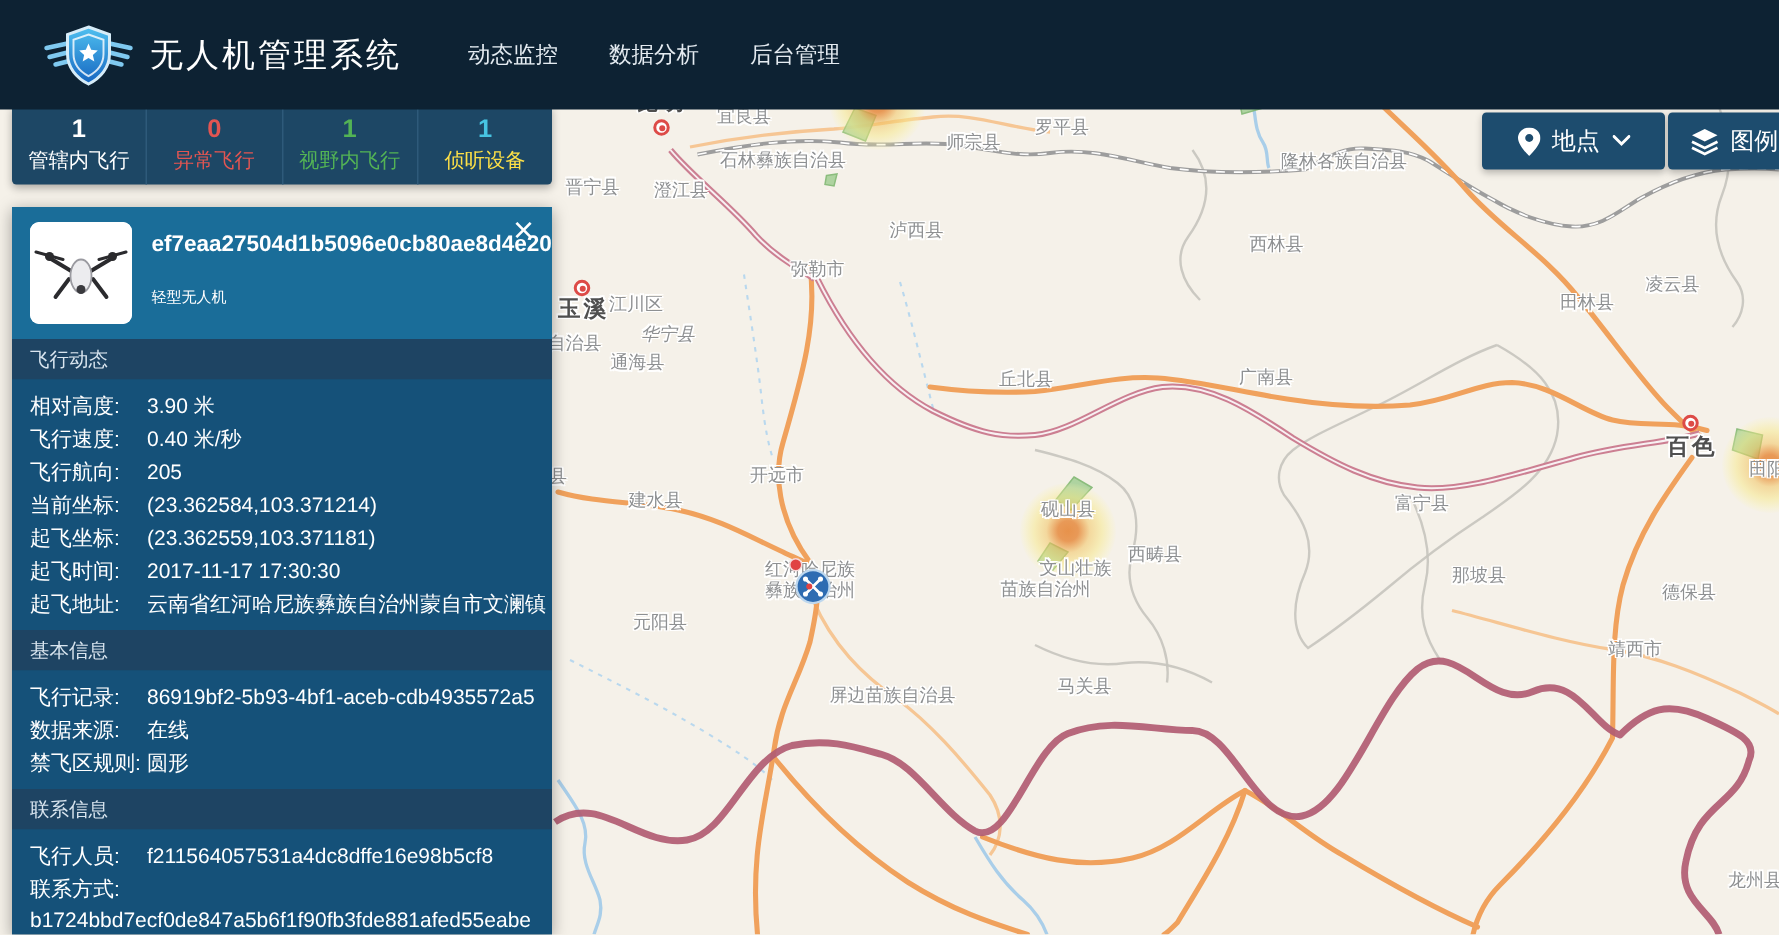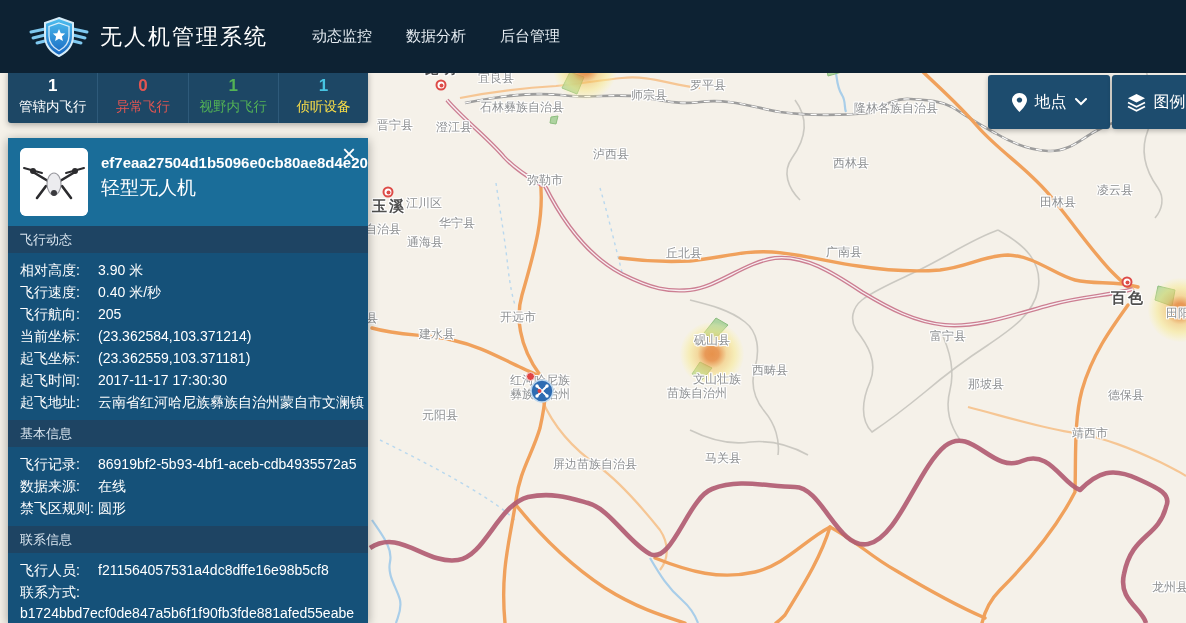--- a/index.html
+++ b/index.html
@@ -47,31 +47,31 @@
   .stat-cell:last-child { border-right:none; }
   .stat-value { font-size:17px; font-weight:bold; line-height:18px; }
   .stat-label { font-size:13.5px; margin-top:3px; }
 
   
   .panel { position:absolute; left:8px; top:138px; width:360px; height:485px; z-index:20; box-shadow:0 2px 10px rgba(0,0,0,.35); overflow:hidden; background:#155179; }
   .panel-header { background:#1a6d99; height:88px; padding:10px 12px; display:flex; position:relative; color:#fff; }
   .thumb { width:68px; height:68px; background:#ffffff; border-radius:6px; flex:0 0 auto; margin-right:13px; }
   .drone-id { font-size:15px; font-weight:bold; margin-top:6px; }
   .drone-model { font-size:13.5px; margin-top:7px; }
-  .drone-type { font-size:19px; margin-top:4px; }
+  .drone-type { font-size:10px; margin-top:20px; }
   .close-btn { position:absolute; top:2px; right:12px; font-size:24px; color:#fff; cursor:pointer; line-height:28px; }
   .sec-header { background:#1e4463; color:#d9e5ef; font-size:13px; height:27px; line-height:27px; padding-left:12px; }
   .sec-body { background:#155179; color:#ffffff; padding:6px 4px 7px 12px; font-size:14px; }
   .p-row { line-height:22px; white-space:nowrap; overflow:hidden; }
   .p-label { display:inline-block; min-width:78px; }
   .p-wrap-value { line-height:21px; word-break:break-all; padding-right:6px; }
 
   
   .map-btns { position:absolute; left:988px; top:75px; display:flex; gap:2px; z-index:20; }
-  .map-btn { height:54px; background:#1d4c6e; border-radius:3px; color:#fff; font-size:16px; display:flex; align-items:center; justify-content:center; gap:8px; cursor:pointer; box-shadow:0 2px 5px rgba(0,0,0,.25); }
+  .map-btn { height:38px; background:#1d4c6e; border-radius:3px; color:#fff; font-size:16px; display:flex; align-items:center; justify-content:center; gap:8px; cursor:pointer; box-shadow:0 2px 5px rgba(0,0,0,.25); }
   .map-btn.loc { width:122px; }
   .map-btn.legend { width:88px; }
 </style>
 </head>
 <body>
 
 <div class="map">
   <svg class="roads" width="1186" height="623">
 
     <path class="county" d="M998,230 C1025,245 1043,262 1038,290 C1033,315 1010,330 988,345 C965,360 945,375 925,392 C908,406 890,420 872,432 C860,420 862,400 870,382 C878,362 868,345 856,330 C850,320 852,308 862,300 C875,290 895,282 915,272 C945,258 970,240 998,230"></path>
@@ -138,21 +138,21 @@
       <div class="map-label" style="left: 896px; top: 108px;">隆林各族自治县</div>
       <div class="map-label" style="left: 395px; top: 125px;">晋宁县</div>
       <div class="map-label" style="left: 454px; top: 127px;">澄江县</div>
       <div class="map-label" style="left: 611px; top: 154px;">泸西县</div>
       <div class="map-label" style="left: 851px; top: 163px;">西林县</div>
       <div class="map-label" style="left: 545px; top: 180px;">弥勒市</div>
       <div class="map-label" style="left: 1115px; top: 190px;">凌云县</div>
       <div class="map-label big" style="left: 389px; top: 206px;">玉溪</div>
       <div class="map-label" style="left: 424px; top: 203px;">江川区</div>
       <div class="map-label" style="left: 1058px; top: 202px;">田林县</div>
-      <div class="map-label" style="left: 457px; top: 223px;">华宁县</div>
+      <div class="map-label" style="left: 445px; top: 223px; font-style: italic;">华宁县</div>
       <div class="map-label" style="left: 383px; top: 229px;">自治县</div>
       <div class="map-label" style="left: 425px; top: 242px;">通海县</div>
       <div class="map-label" style="left: 684px; top: 253px;">丘北县</div>
       <div class="map-label" style="left: 844px; top: 252px;">广南县</div>
       <div class="map-label big" style="left: 1128px; top: 298px;">百色</div>
       <div class="map-label" style="left: 518px; top: 317px;">开远市</div>
       <div class="map-label" style="left: 360px; top: 318px;">石屏县</div>
       <div class="map-label" style="left: 1178px; top: 313px;">田阳</div>
       <div class="map-label" style="left: 437px; top: 334px;">建水县</div>
       <div class="map-label" style="left: 712px; top: 340px;">砚山县</div>

